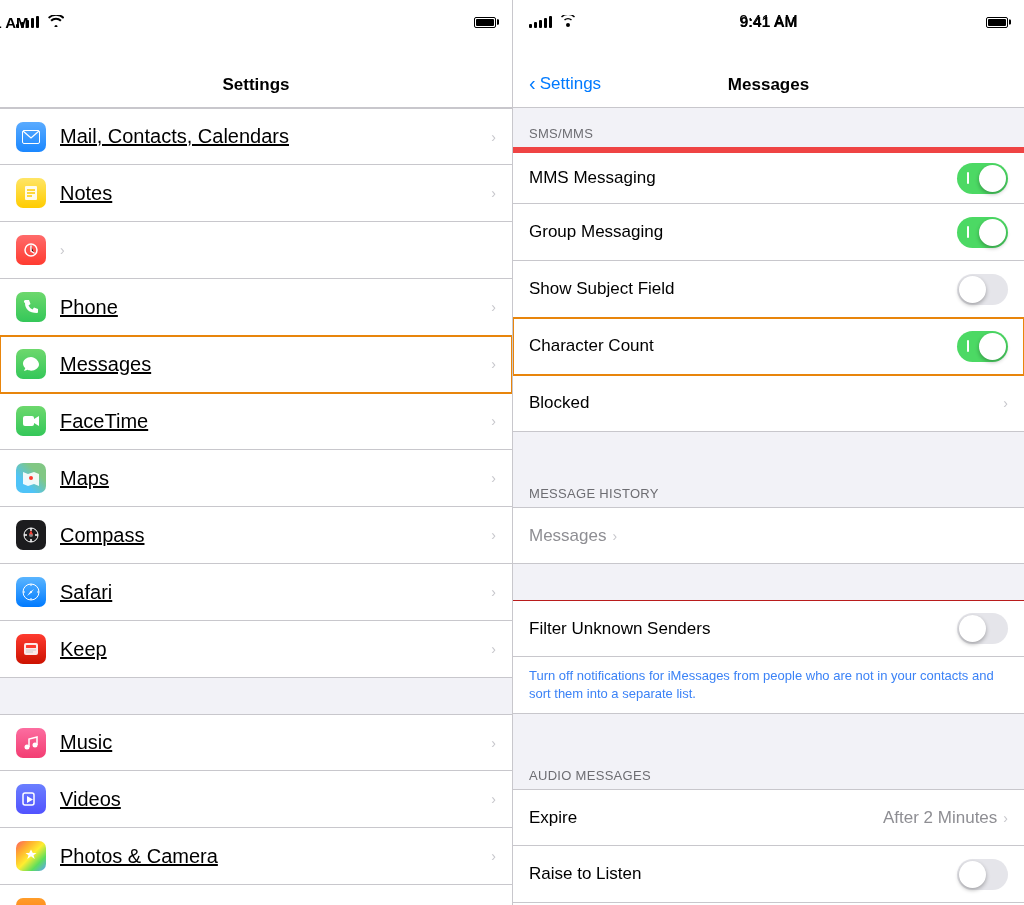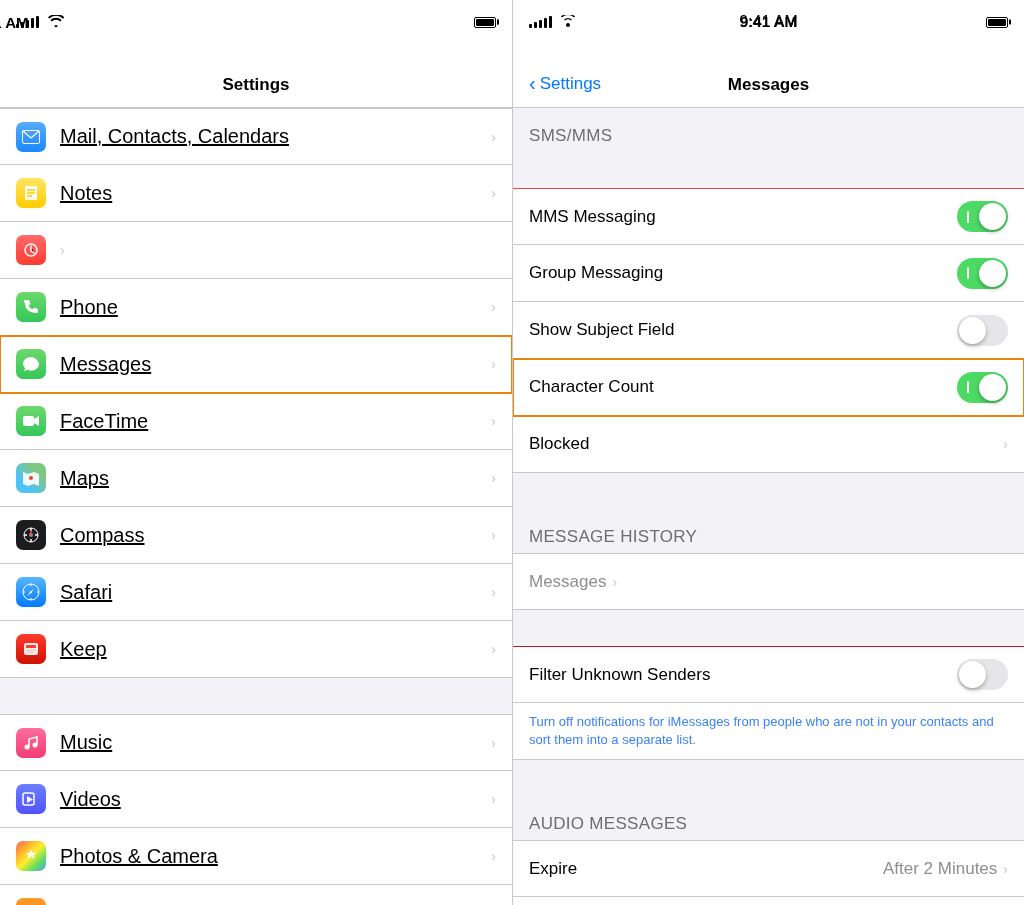--- a/index.html
+++ b/index.html
@@ -45,21 +45,21 @@
 
     
     .right-panel { width: 512px; height: 905px; background: #f2f2f7; display: flex; flex-direction: column; border-left: 1px solid #c8c7cc; }
     .right-status-bar { height: 44px; background: #fff; display: flex; align-items: center; justify-content: space-between; padding: 0 16px; position: relative; }
     .right-nav-bar { height: 64px; background: #fff; display: flex; align-items: flex-end; justify-content: center; padding-bottom: 12px; border-bottom: 1px solid #c8c7cc; position: relative; }
     .back-btn { position: absolute; left: 16px; bottom: 12px; display: flex; align-items: center; color: #007aff; font-size: 17px; cursor: pointer; }
     .back-chevron { margin-right: 4px; font-size: 20px; }
     .right-nav-title { font-size: 17px; font-weight: 700; }
 
     .messages-settings { flex: 1; overflow-y: auto; }
-    .section-header { padding: 18px 16px 6px; font-size: 17px; color: #6d6d72; letter-spacing: 0.3px; text-transform: uppercase; }
+    .section-header { padding: 18px 16px 6px; font-size: 13px; color: #6d6d72; letter-spacing: 0.3px; text-transform: uppercase; }
     .toggle-row { background: #fff; display: flex; align-items: center; padding: 0 16px; height: 57px; border-bottom: 1px solid #c8c7cc; }
     .toggle-row:first-of-type { border-top: 1px solid #c8c7cc; }
     .toggle-label { flex: 1; font-size: 17px; color: #000; }
     .toggle { width: 51px; height: 31px; border-radius: 16px; position: relative; cursor: pointer; flex-shrink: 0; }
     .toggle.on { background: #4cd964; }
     .toggle.off { background: #e5e5ea; }
     .toggle-thumb { width: 27px; height: 27px; border-radius: 50%; background: #fff; position: absolute; top: 2px; box-shadow: 0 2px 4px rgba(0,0,0,0.3); transition: left 0.15s; }
     .toggle.on .toggle-thumb { left: 22px; }
     .toggle.off .toggle-thumb { left: 2px; }
     .toggle-line { width: 1.5px; height: 12px; background: #fff; position: absolute; top: 50%; transform: translateY(-50%); left: 10px; border-radius: 1px; }
@@ -305,21 +305,21 @@
       <span class="back-chevron">‹</span>
       <span style="color:#007aff;font-size:17px;">Settings</span>
     </div>
     <span class="right-nav-title">Messages</span>
   </div>
 
   <div class="messages-settings">
 
     <div class="section-header">SMS/MMS</div>
 
-    <div class="toggle-row" style="border-top:1px solid #ef4444;margin-top:36px;">
+    <div class="toggle-row" style="border-top:6px solid #ef4444;">
       <span class="toggle-label">MMS Messaging</span>
       <div class="toggle on">
         <div class="toggle-thumb"></div>
         <div class="toggle-line"></div>
       </div>
     </div>
 
     <div class="toggle-row">
       <span class="toggle-label">Group Messaging</span>
       <div class="toggle on">

